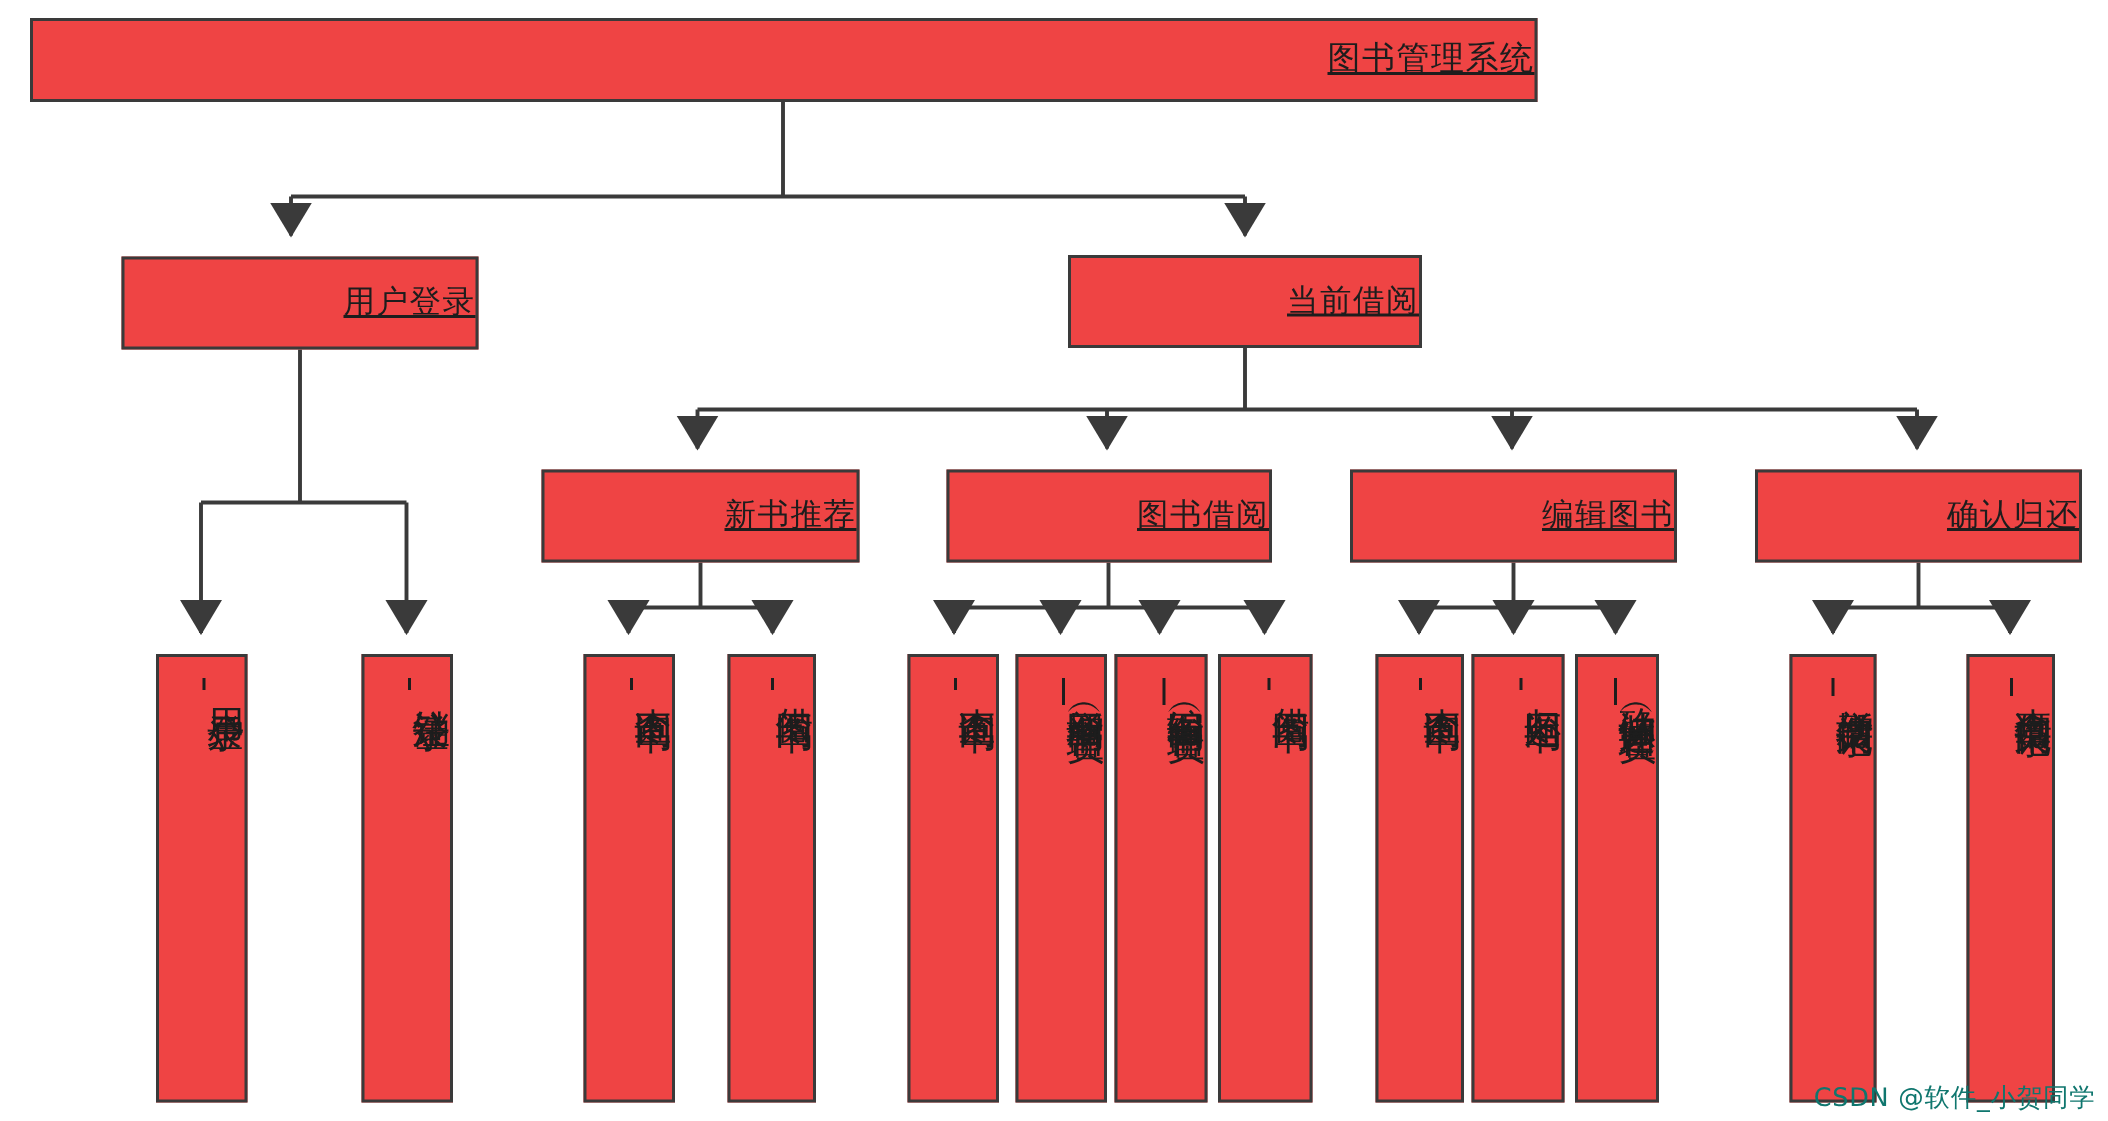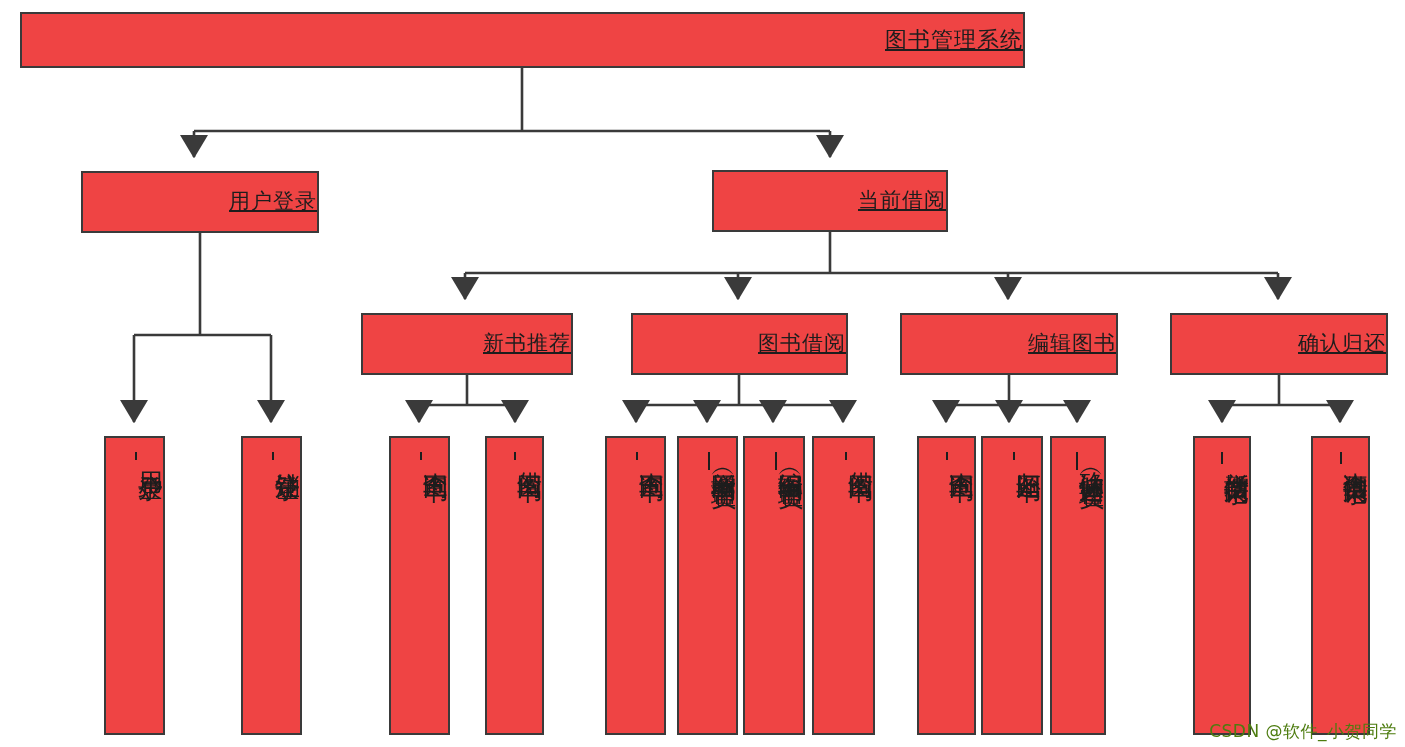--- a/index.html
+++ b/index.html
@@ -46,21 +46,21 @@
     line-height:1.02;
     letter-spacing:2px;
     white-space:pre;
   }
 
   .watermark{
     position:absolute;
     right:8px;
     bottom:4px;
     font-size:17px;
-    color:#4d7c0f;
+    color:#0f766e;
     letter-spacing:.5px;
     white-space:nowrap;
     pointer-events:none;
   }
 </style>
 </head>
 <body>
 
 <div id="canvas">
 

